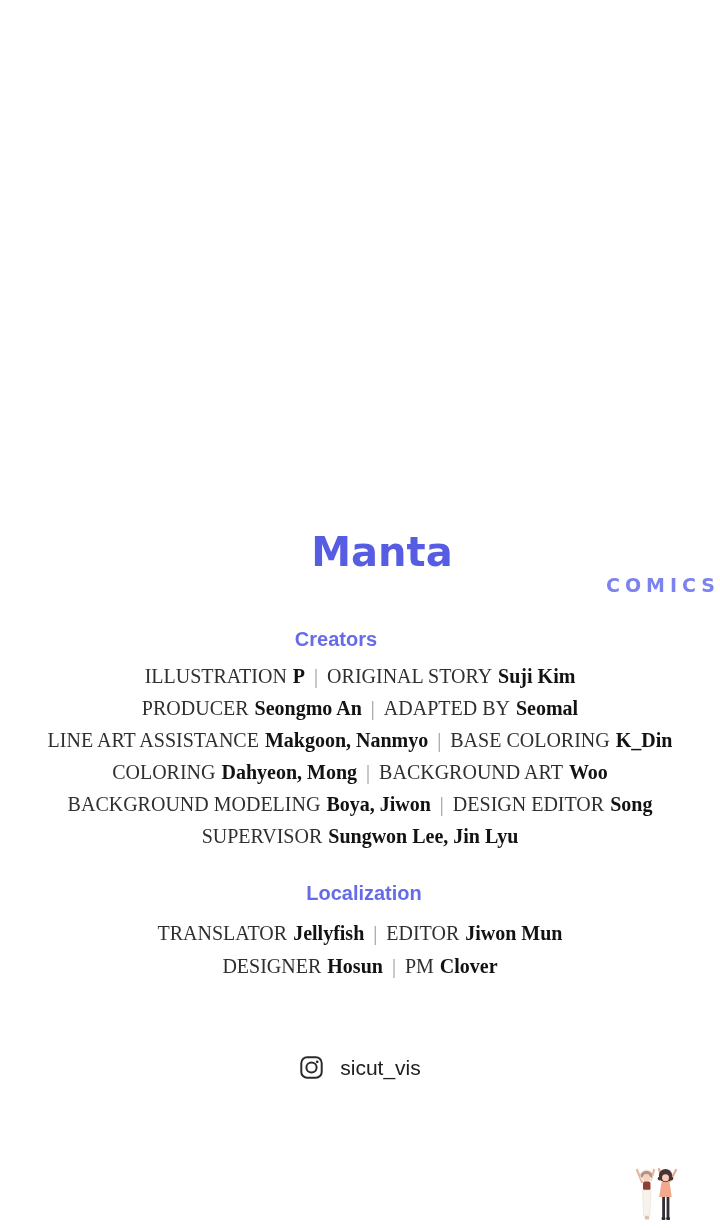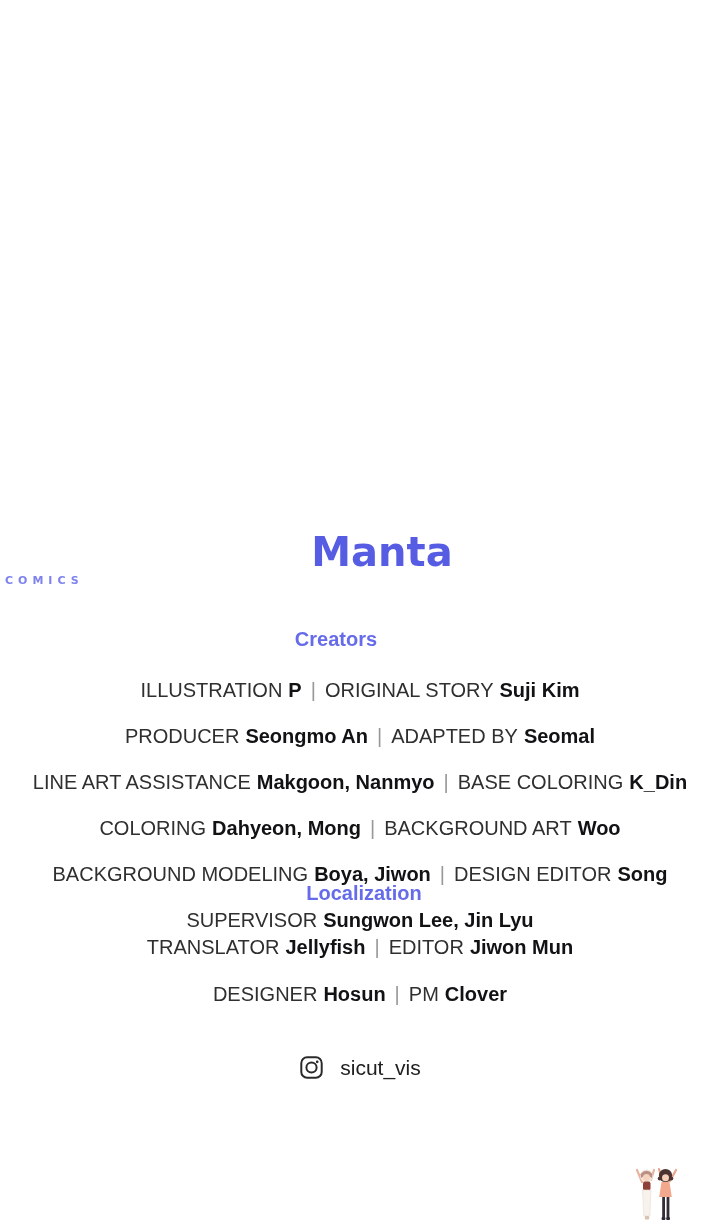--- a/index.html
+++ b/index.html
@@ -6,37 +6,37 @@
   .page{
     position:relative;width:720px;height:1228px;background:#ffffff;
     font-family:"Liberation Sans",sans-serif;overflow:hidden;
   }
   .brand{
     position:absolute;top:529px;left:0;width:720px;text-align:center;
     font-family:"DejaVu Sans",sans-serif;font-weight:bold;font-size:40px;
     color:#575de3;letter-spacing:0;padding-left:22px;
   }
   .brand-sub{
-    position:absolute;top:574px;left:0;width:720px;text-align:left;
-    font-family:"DejaVu Sans",sans-serif;font-weight:bold;font-size:11px;
+    position:absolute;top:574px;left:0;width:720px;text-align:right;
+    font-family:"DejaVu Sans",sans-serif;font-weight:bold;font-size:19px;
     color:#7d82ee;letter-spacing:5px;text-indent:5px;
   }
   .section-heading{
     position:absolute;left:0;width:672px;text-align:center;
     font-weight:bold;font-size:20px;color:#666bea;margin:0;
   }
   .heading-creators{top:628px;}
   .heading-localization{top:882px;padding-left:28px;}
   .lines{
     position:absolute;left:0;width:720px;text-align:center;
     font-size:20px;color:#2f2f30;
   }
   .lines-creators{top:660px;}
   .lines-localization{top:917px;}
-  .lines p{margin:14px;height:32px;line-height:32px;white-space:nowrap;}
+  .lines p{margin:0;height:32px;line-height:32px;white-space:nowrap;font-family:Liberation Serif, serif;}
   .lines-localization p{height:33px;line-height:33px;}
   .role{color:#2f2f30;font-weight:normal;}
   .name{color:#121214;font-weight:bold;margin-left:6px;}
   .sep{color:#98989c;padding:0 9px;font-weight:normal;}
   .social{
     position:absolute;top:1055px;left:0;width:720px;
     display:flex;justify-content:center;align-items:center;gap:16px;
     font-size:21px;color:#202020;
   }
   .chibi{position:absolute;right:40px;bottom:3px;}

